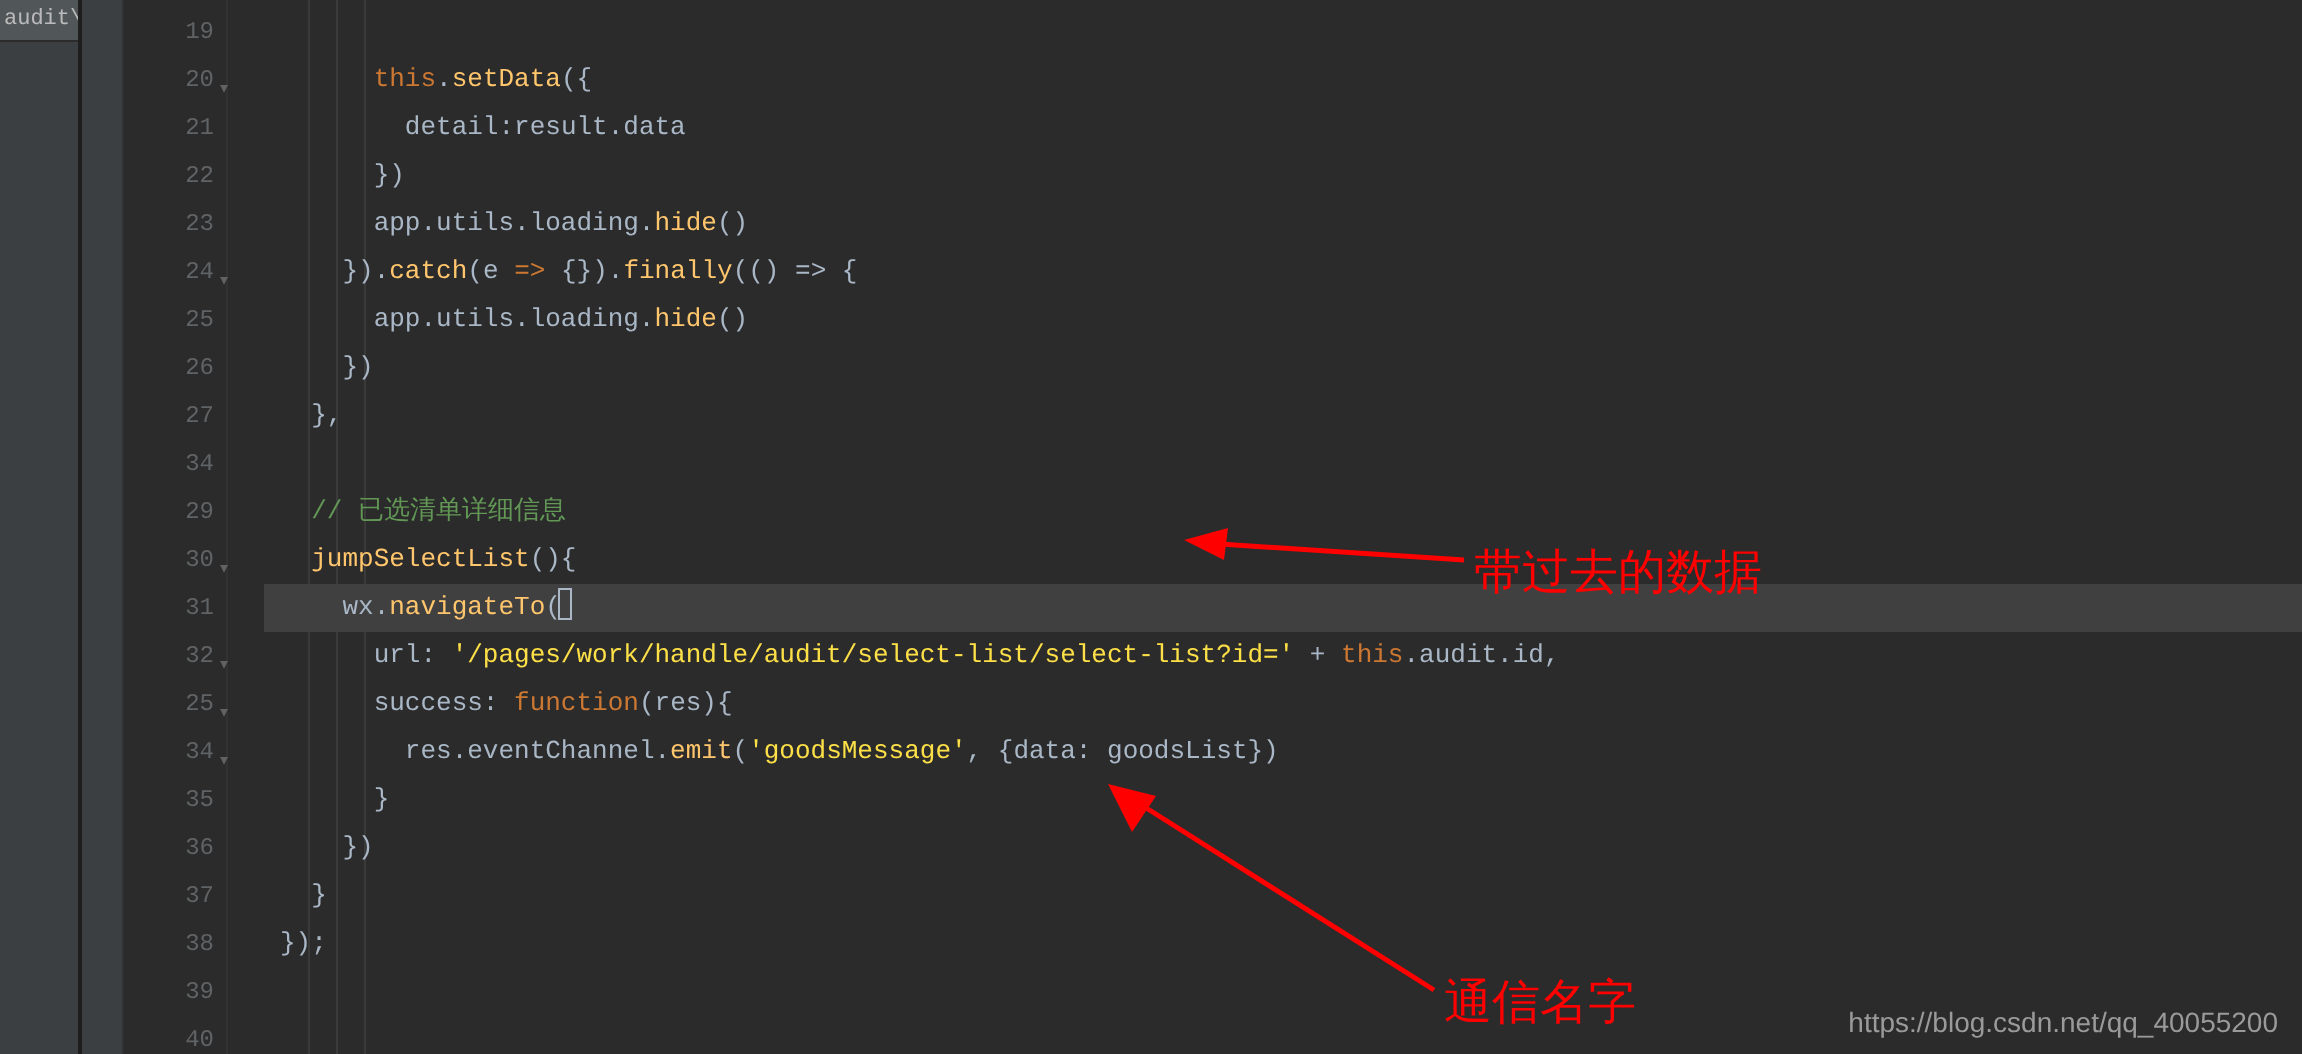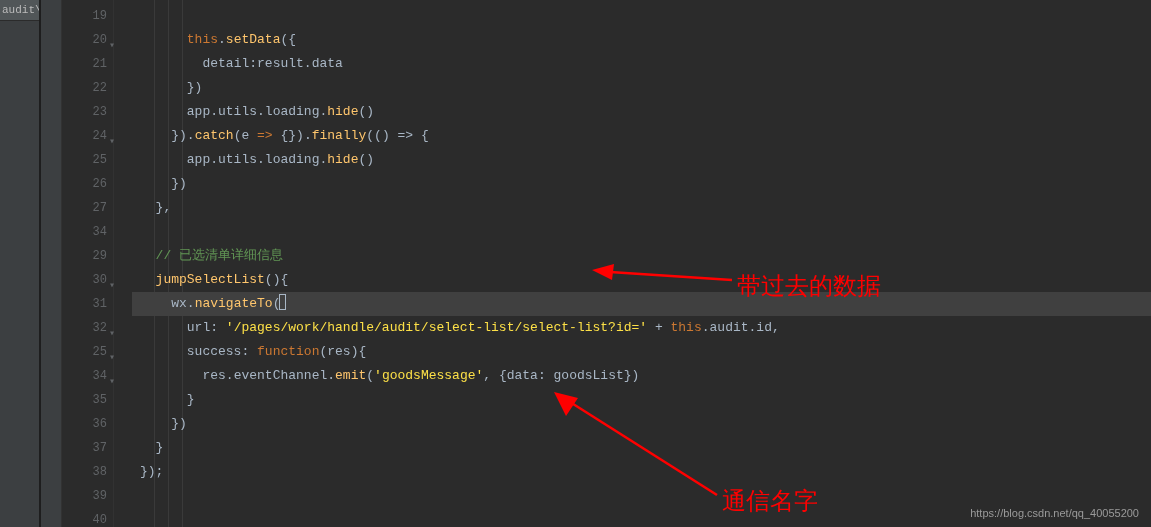--- a/index.html
+++ b/index.html
@@ -111,21 +111,21 @@
 .arrow {
   position: absolute;
   pointer-events: none;
 }
 .watermark {
   position: absolute;
   right: 12px;
   bottom: 8px;
   color: #9a9a9a;
   font-family: Arial, sans-serif;
-  font-size: 11px;
+  font-size: 14px;
 }
 </style>
 </head>
 <body>
 
 <div class="container">
   <div class="tab-panel">
     <div class="tab">audit\...</div>
   </div>
   <div class="sidebar-strip"></div>

